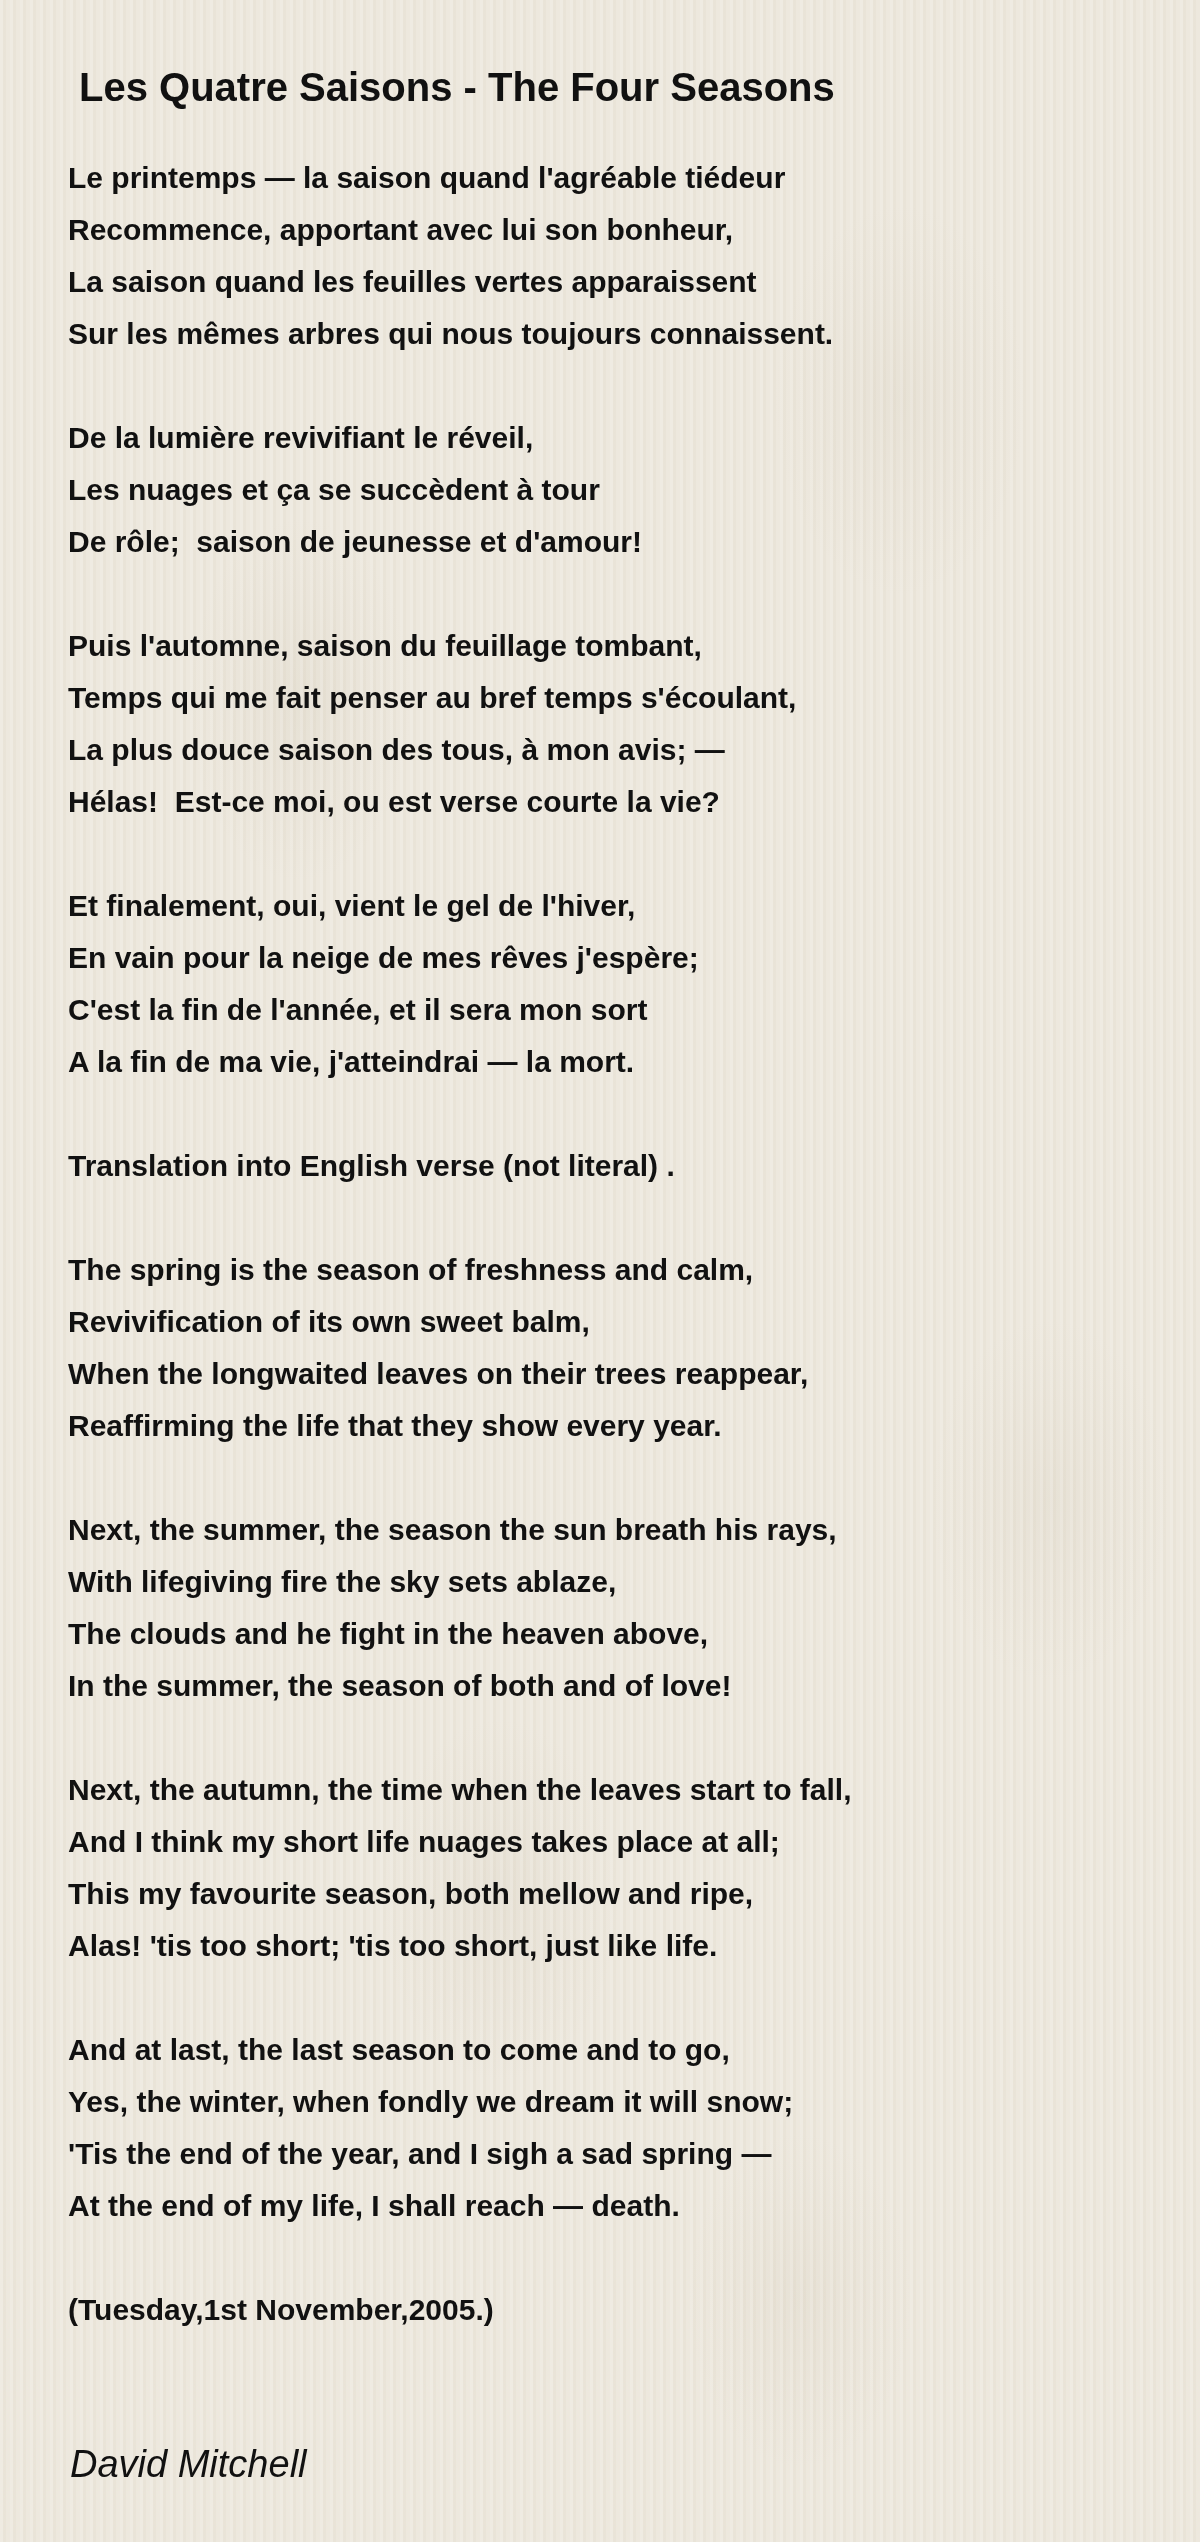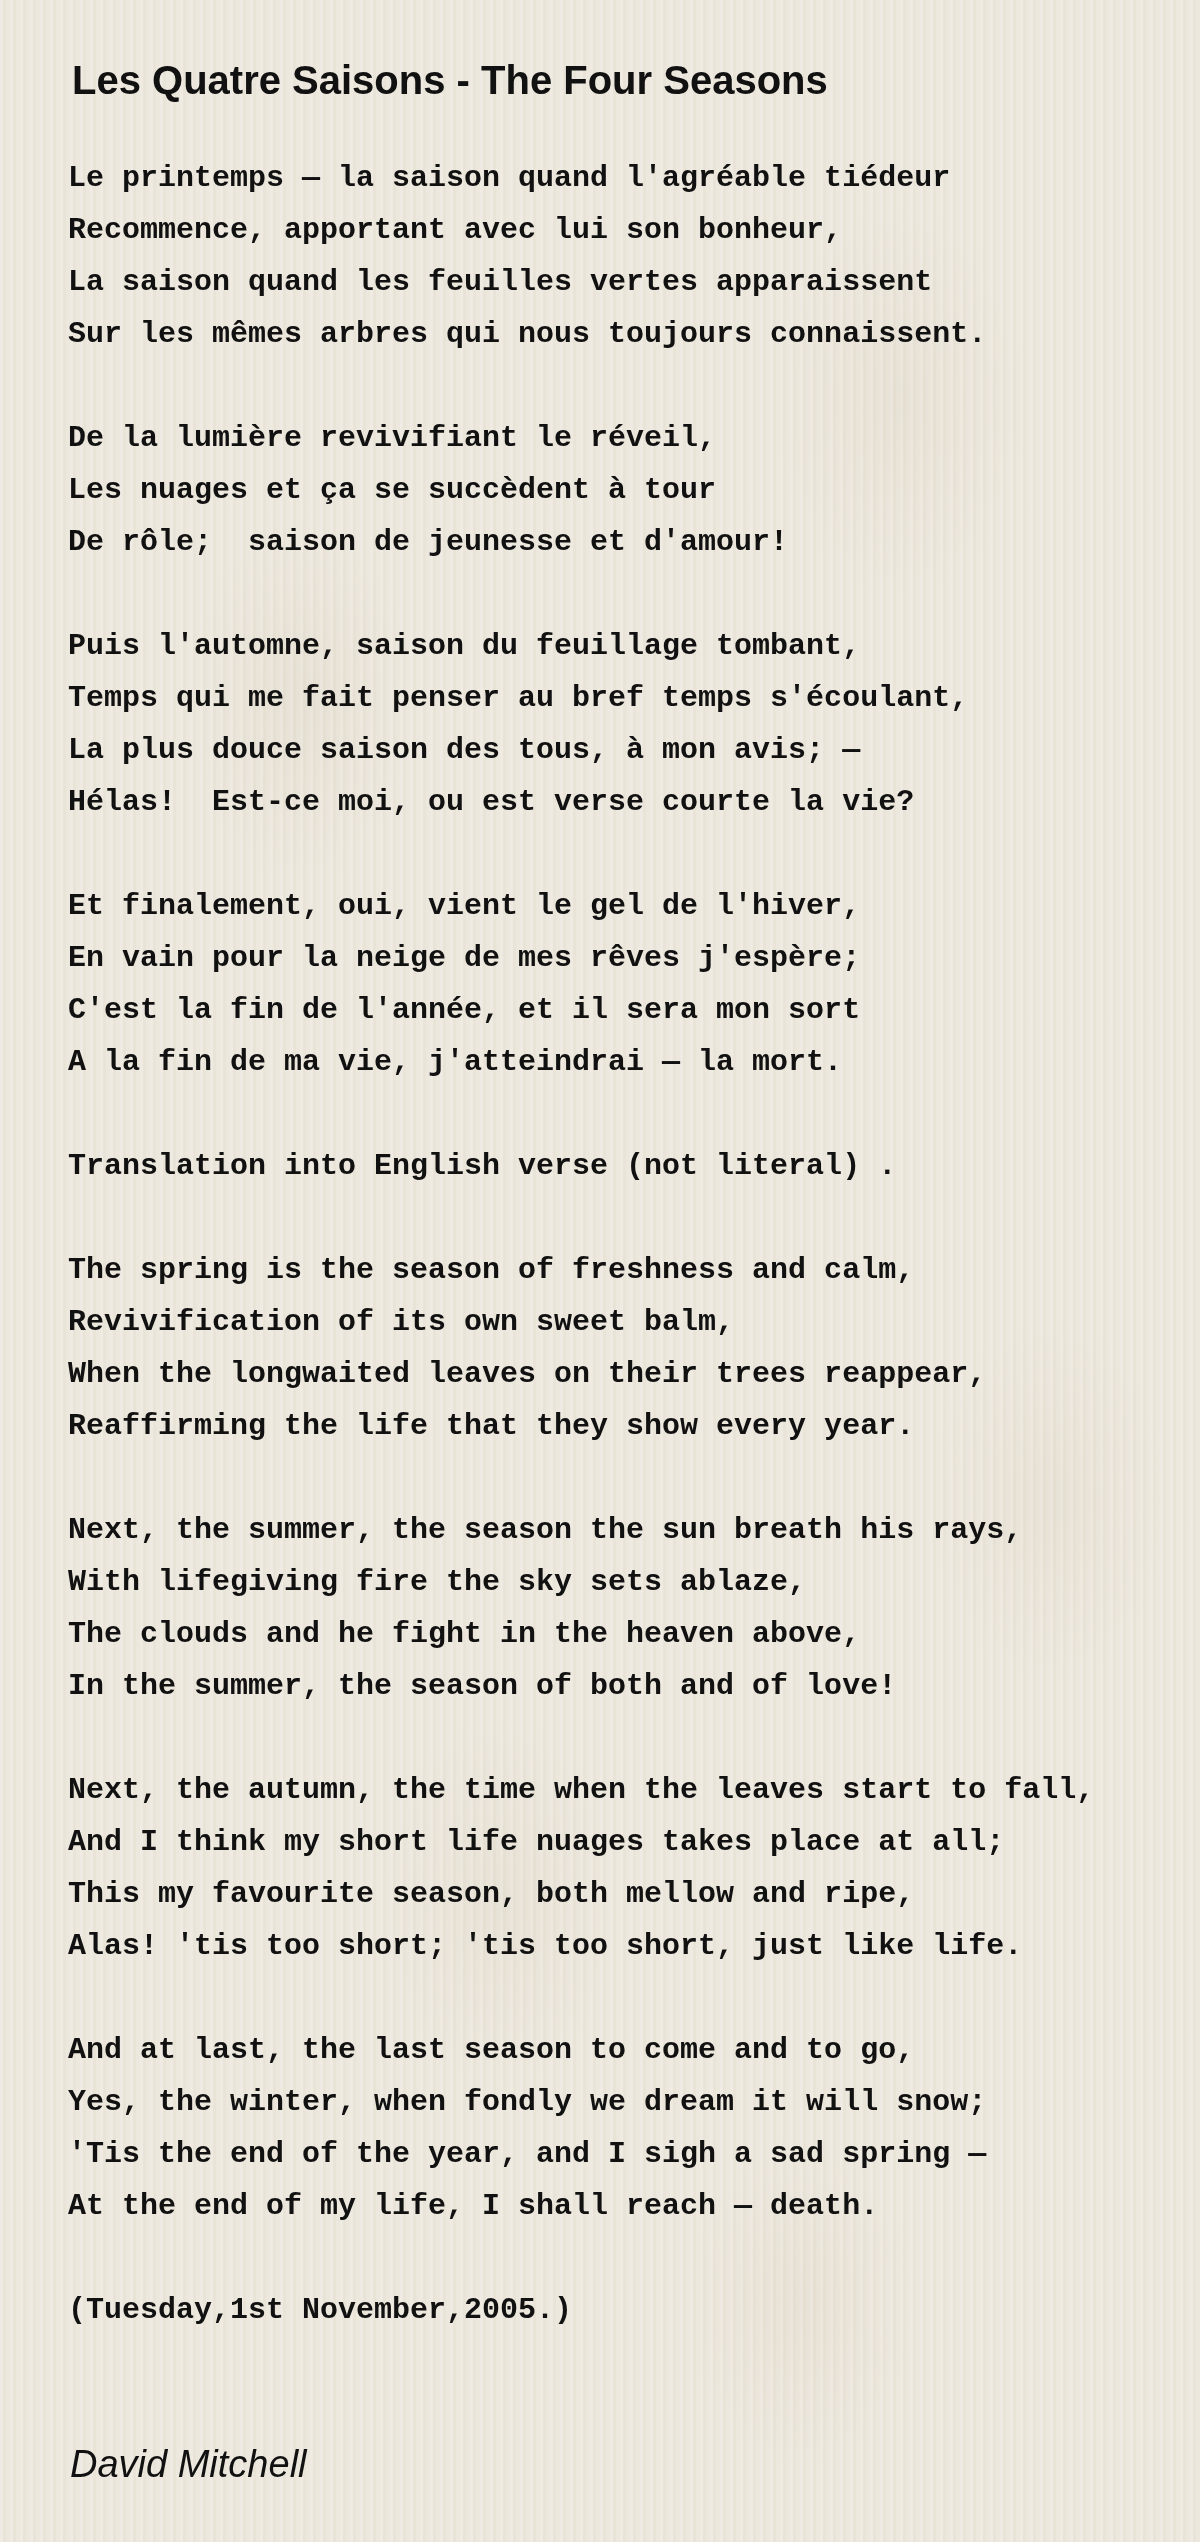--- a/index.html
+++ b/index.html
@@ -25,36 +25,35 @@
       font-family: "Liberation Sans", sans-serif;
     }
     .page {
       position: relative;
       padding: 0 0 0 68px;
     }
     .title {
       position: absolute;
       left: 68px;
       top: 52px;
-      margin: 4px;
+      margin: 11px;
       font-size: 40px;
       font-weight: bold;
       line-height: 48px;
       white-space: nowrap;
       letter-spacing: 0px;
     }
     .poem {
       position: absolute;
       left: 68px;
       top: 152px;
       width: 1100px;
     }
     .block {
       margin: 0 0 52px 0;
-      font-family: Liberation Mono, monospace;
     }
     .line {
       display: block;
       font-size: 30px;
       font-weight: bold;
       line-height: 52px;
       height: 52px;
       white-space: pre;
     }
     .signature {

